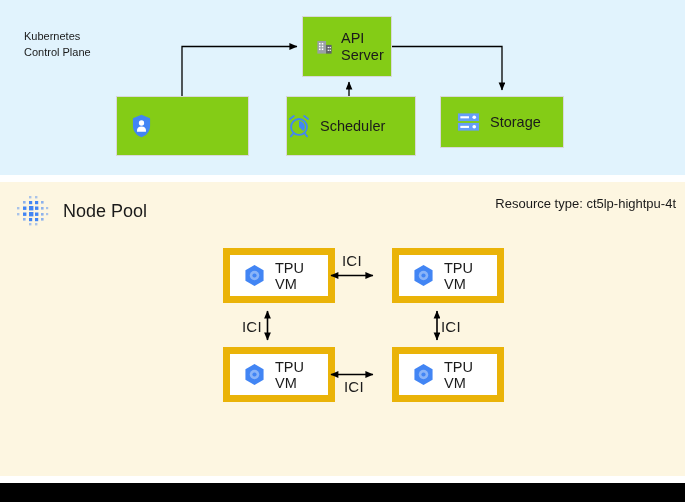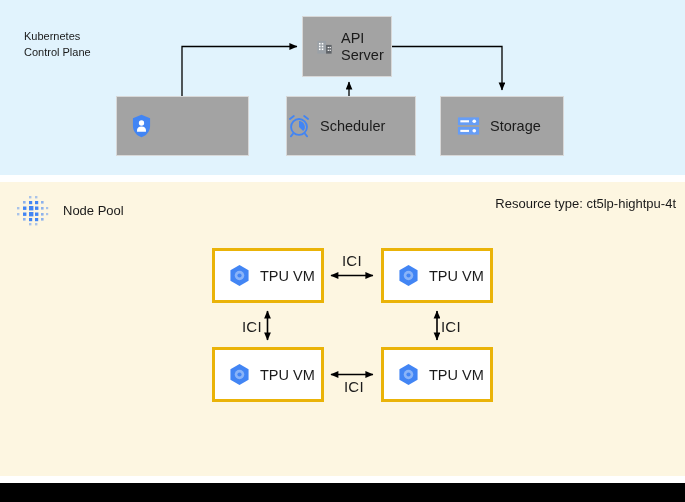--- a/index.html
+++ b/index.html
@@ -20,50 +20,50 @@
 
   
   .section-label{
     position:absolute;
     font-size:11px;
     color:#1a1a1a;
     line-height:16px;
     white-space:pre-line;
   }
   #control-plane-label{left:24px;top:28px;}
-  #node-pool-label{left:63px;top:203px;font-size:13px;}
+  #node-pool-label{left:63px;top:203px;font-size:18px;}
 
   .meta-block{
     position:absolute;right:9px;top:195px;
     text-align:right;font-size:13px;color:#1a1a1a;line-height:18px;
   }
 
   
   .node-box{
     position:absolute;
-    background:#a3a3a3;
+    background:#84cc16;
     border:1px solid #d8d8d8;
     box-sizing:border-box;
     display:flex;align-items:center;justify-content:center;
     gap:9px;
     font-size:14.5px;color:#1b1b1b;
     line-height:17px;
   }
   .node-box .lbl{white-space:pre-line;}
 
   #box-api-server{left:302px;top:16px;width:90px;height:61px;justify-content:flex-start;padding-left:12px;gap:7px;}
   #box-resource-controllers{left:116px;top:96px;width:133px;height:60px;justify-content:flex-start;padding-left:14px;gap:9px;}
   #box-scheduler{left:286px;top:96px;width:130px;height:60px;justify-content:flex-start;gap:9px;}
-  #box-storage{left:440px;top:96px;width:124px;height:60px;justify-content:flex-start;padding-left:16px;gap:10px;}
+  #box-storage{left:440px;top:96px;width:124px;height:52px;justify-content:flex-start;padding-left:16px;gap:10px;}
 
   .tpu-box{
-    position:absolute;background:#ffffff;border:3px solid #eab308;
+    position:absolute;background:#ffffff;border:7px solid #eab308;
     box-sizing:border-box;width:112px;height:55px;
     display:flex;align-items:center;gap:10px;padding-left:14px;
-    font-size:14.5px;color:#1b1b1b;
+    font-size:14.5px;color:#1b1b1b;margin-left:11px;
   }
   #tpu-vm-0{left:212px;top:248px;}
   #tpu-vm-1{left:381px;top:248px;}
   #tpu-vm-2{left:212px;top:347px;}
   #tpu-vm-3{left:381px;top:347px;}
 
   
   .icon{flex:0 0 auto;display:inline-flex;align-items:center;justify-content:center;}
   .icon svg{display:block;}
 

